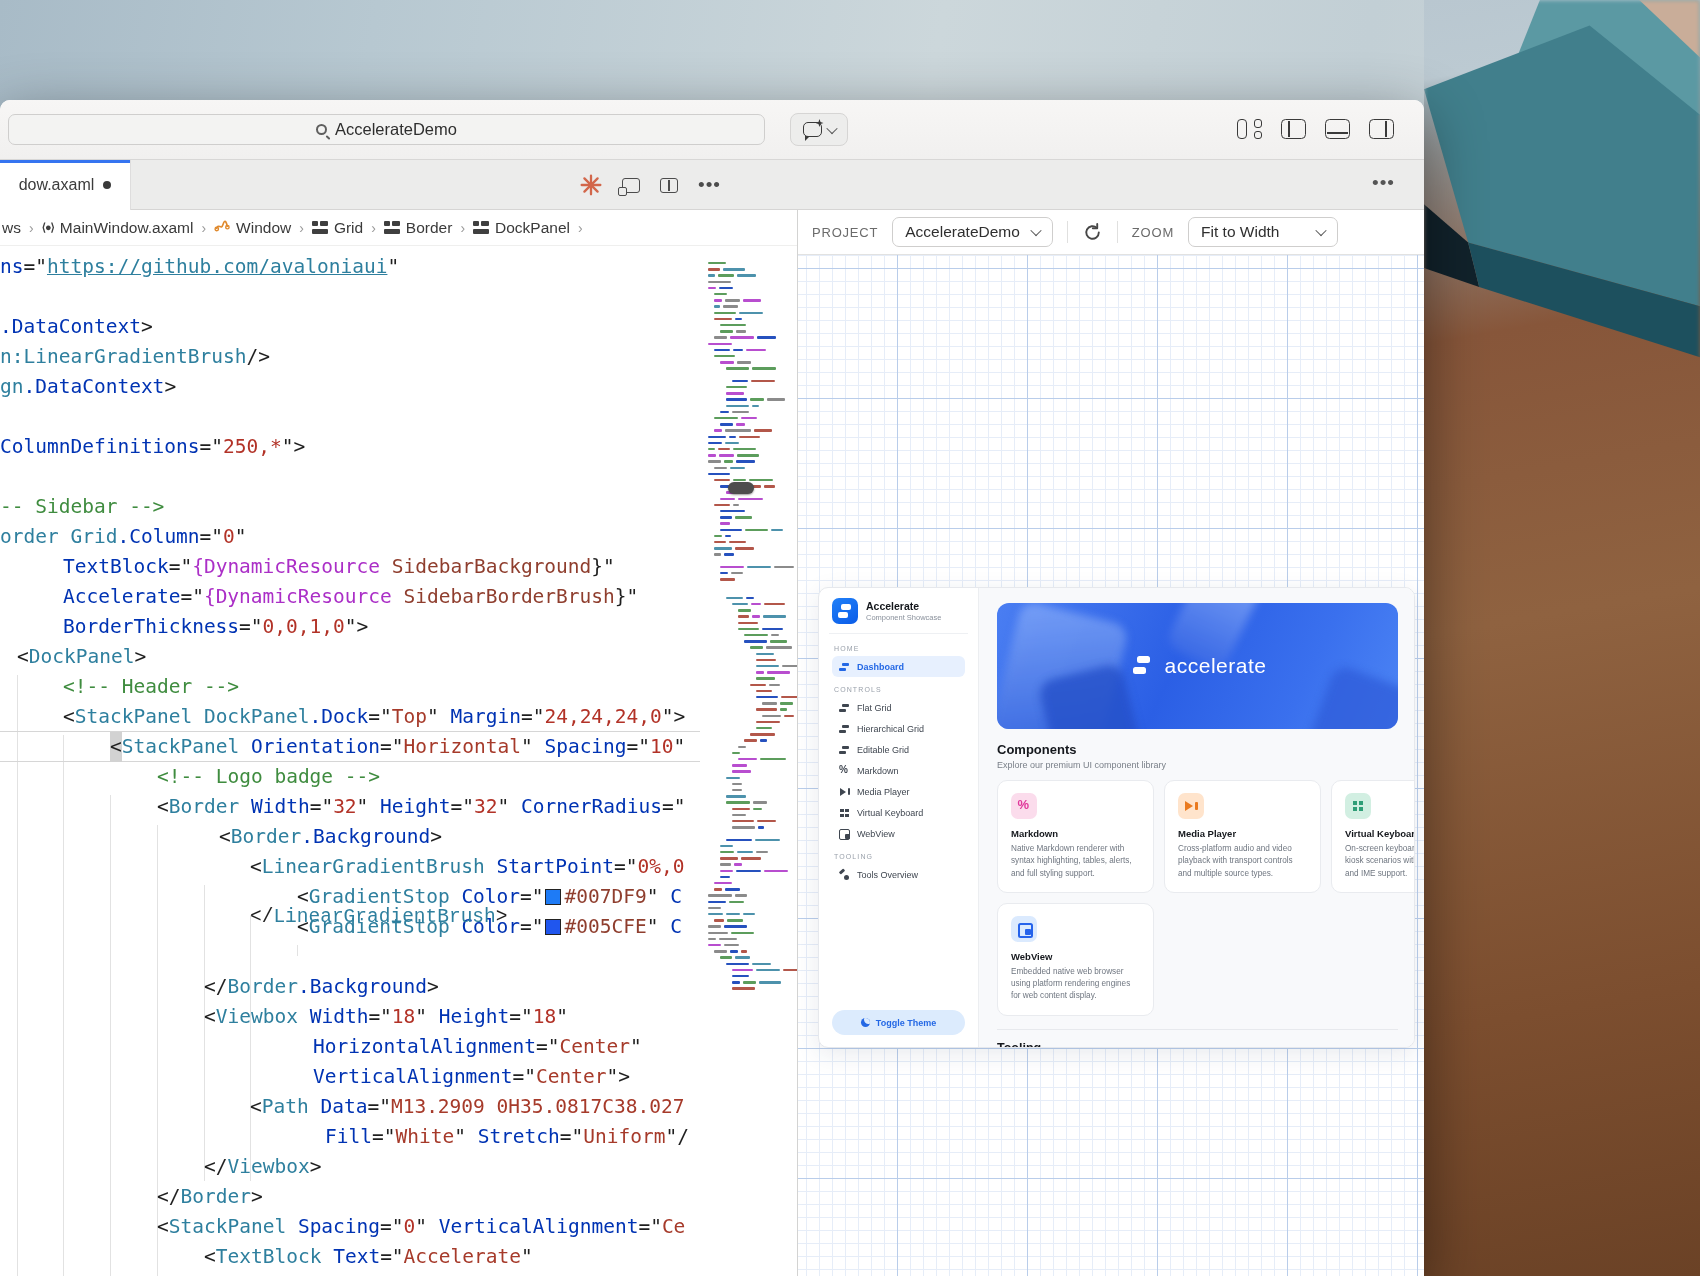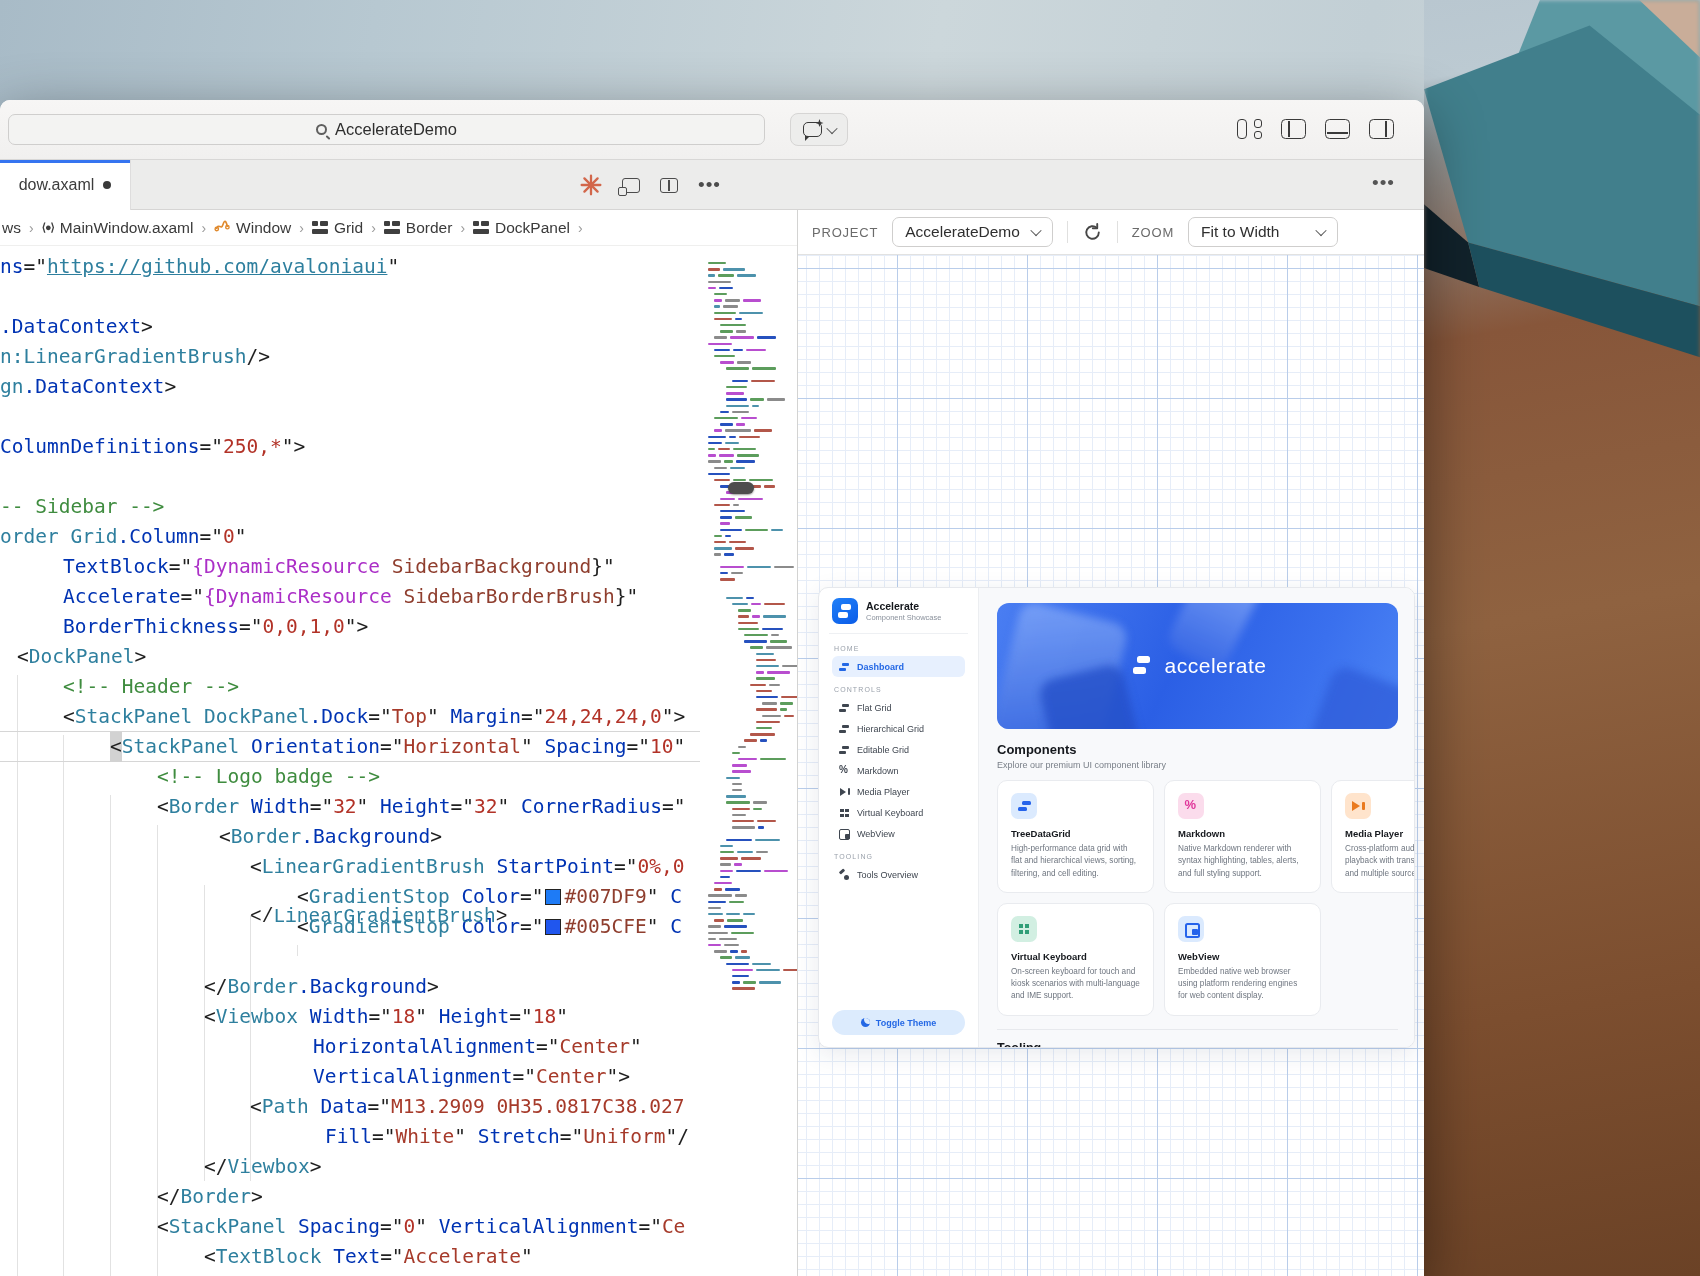--- a/index.html
+++ b/index.html
@@ -650,27 +650,20 @@
             <div class="banner-mark mark">
                 <div class="m1" style="background:#fff;position:absolute;"></div>
                 <div class="m2" style="background:#fff;position:absolute;"></div>
               </div>
             <div class="banner-word">accelerate</div>
           </div>
           <div class="sec-title">Components</div>
           <div class="sec-sub">Explore our premium UI component library</div>
           <div class="cards" id="cards-grid">
               <div class="card">
-                <div class="tile tile-blue">
-                  <span class="tg tg-bars"></span>
-                </div>
-                <div class="card-title">TreeDataGrid</div>
-                <div class="card-desc">High-performance data grid with flat and hierarchical views, sorting, filtering, and cell editing.</div>
-              </div>
-              <div class="card">
                 <div class="tile tile-pink">
                   <span class="tg tg-markdown"></span>
                 </div>
                 <div class="card-title">Markdown</div>
                 <div class="card-desc">Native Markdown renderer with syntax highlighting, tables, alerts, and full styling support.</div>
               </div>
               <div class="card">
                 <div class="tile tile-orange">
                   <span class="tg tg-media"></span>
                 </div>

